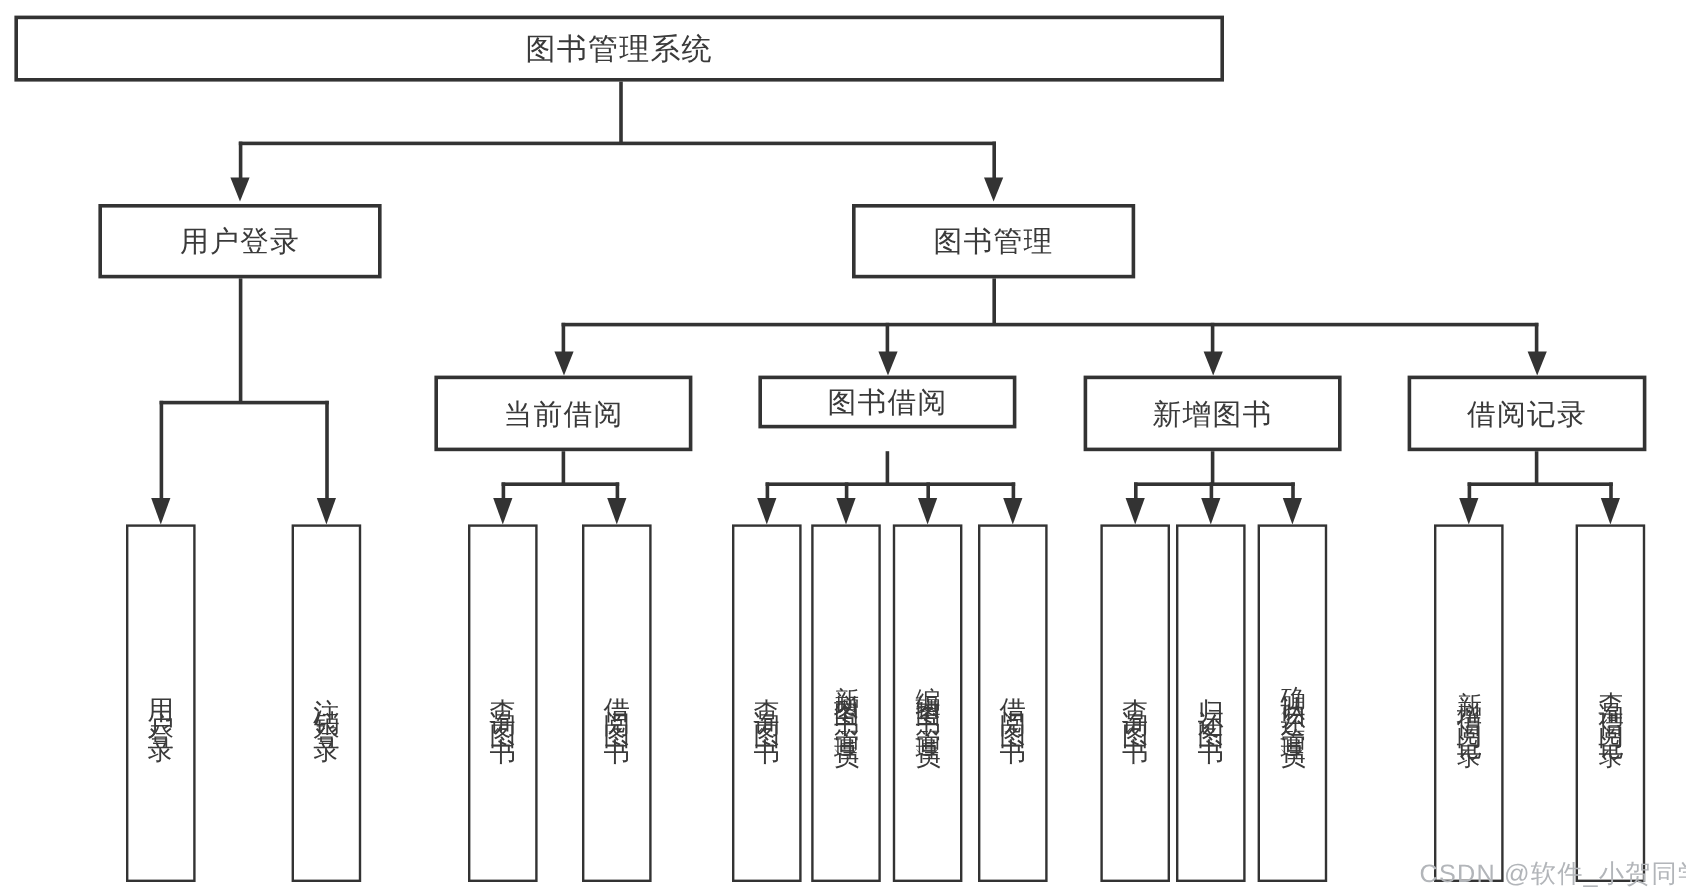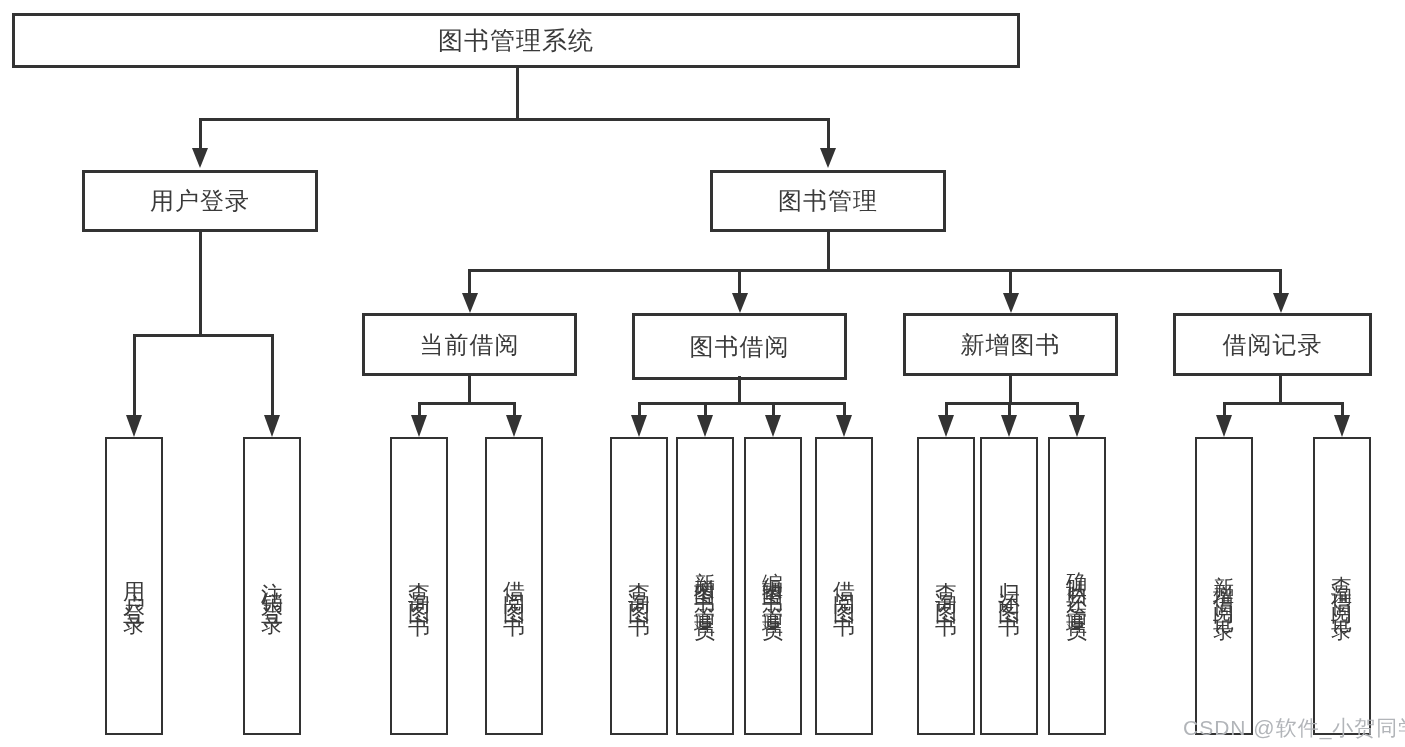--- a/index.html
+++ b/index.html
@@ -87,21 +87,21 @@
   <div class="vline" style="left:468px;top:269px;height:26px"></div>
   <div class="vline" style="left:738px;top:269px;height:26px"></div>
   <div class="vline" style="left:1009px;top:269px;height:26px"></div>
   <div class="vline" style="left:1279px;top:269px;height:26px"></div>
   <div class="arrow" style="left:461.5px;top:293px"></div>
   <div class="arrow" style="left:731.5px;top:293px"></div>
   <div class="arrow" style="left:1002.5px;top:293px"></div>
   <div class="arrow" style="left:1272.5px;top:293px"></div>
 
   <div class="box hbox" style="left:362px;top:313px;width:215px;height:63px">当前借阅</div>
-  <div class="box hbox" style="left:632px;top:313px;width:215px;height:67px">图书借阅</div>
+  <div class="box hbox" style="left:632px;top:313px;width:215px;height:44px">图书借阅</div>
   <div class="box hbox" style="left:903px;top:313px;width:215px;height:63px">新增图书</div>
   <div class="box hbox" style="left:1173px;top:313px;width:199px;height:63px">借阅记录</div>
 
   <div class="vline" style="left:468px;top:376px;height:27px"></div>
   <div class="hline" style="left:417.5px;top:402px;width:98px"></div>
   <div class="vline" style="left:417.5px;top:402px;height:15px"></div>
   <div class="vline" style="left:512.5px;top:402px;height:15px"></div>
   <div class="arrow big" style="left:411px;top:415px"></div>
   <div class="arrow big" style="left:506px;top:415px"></div>
 

